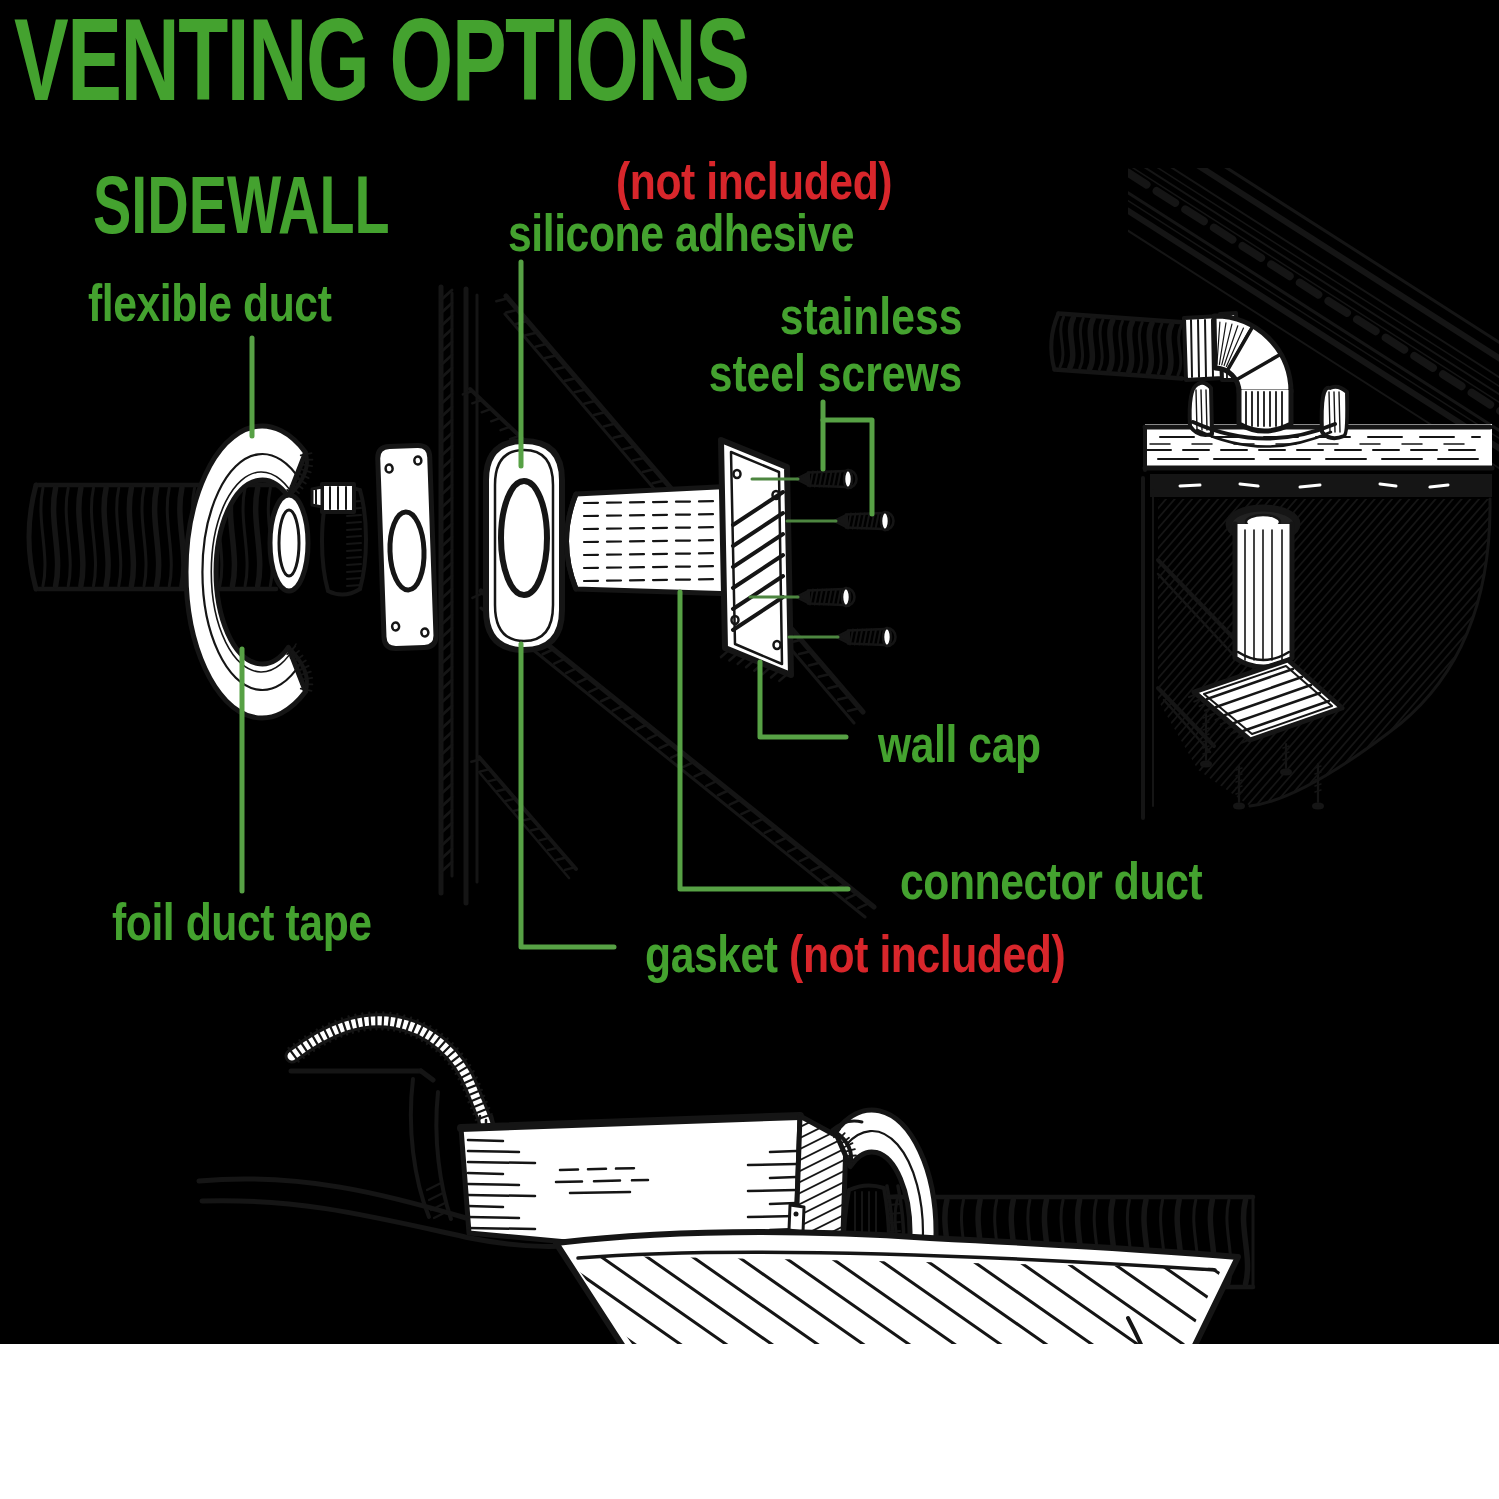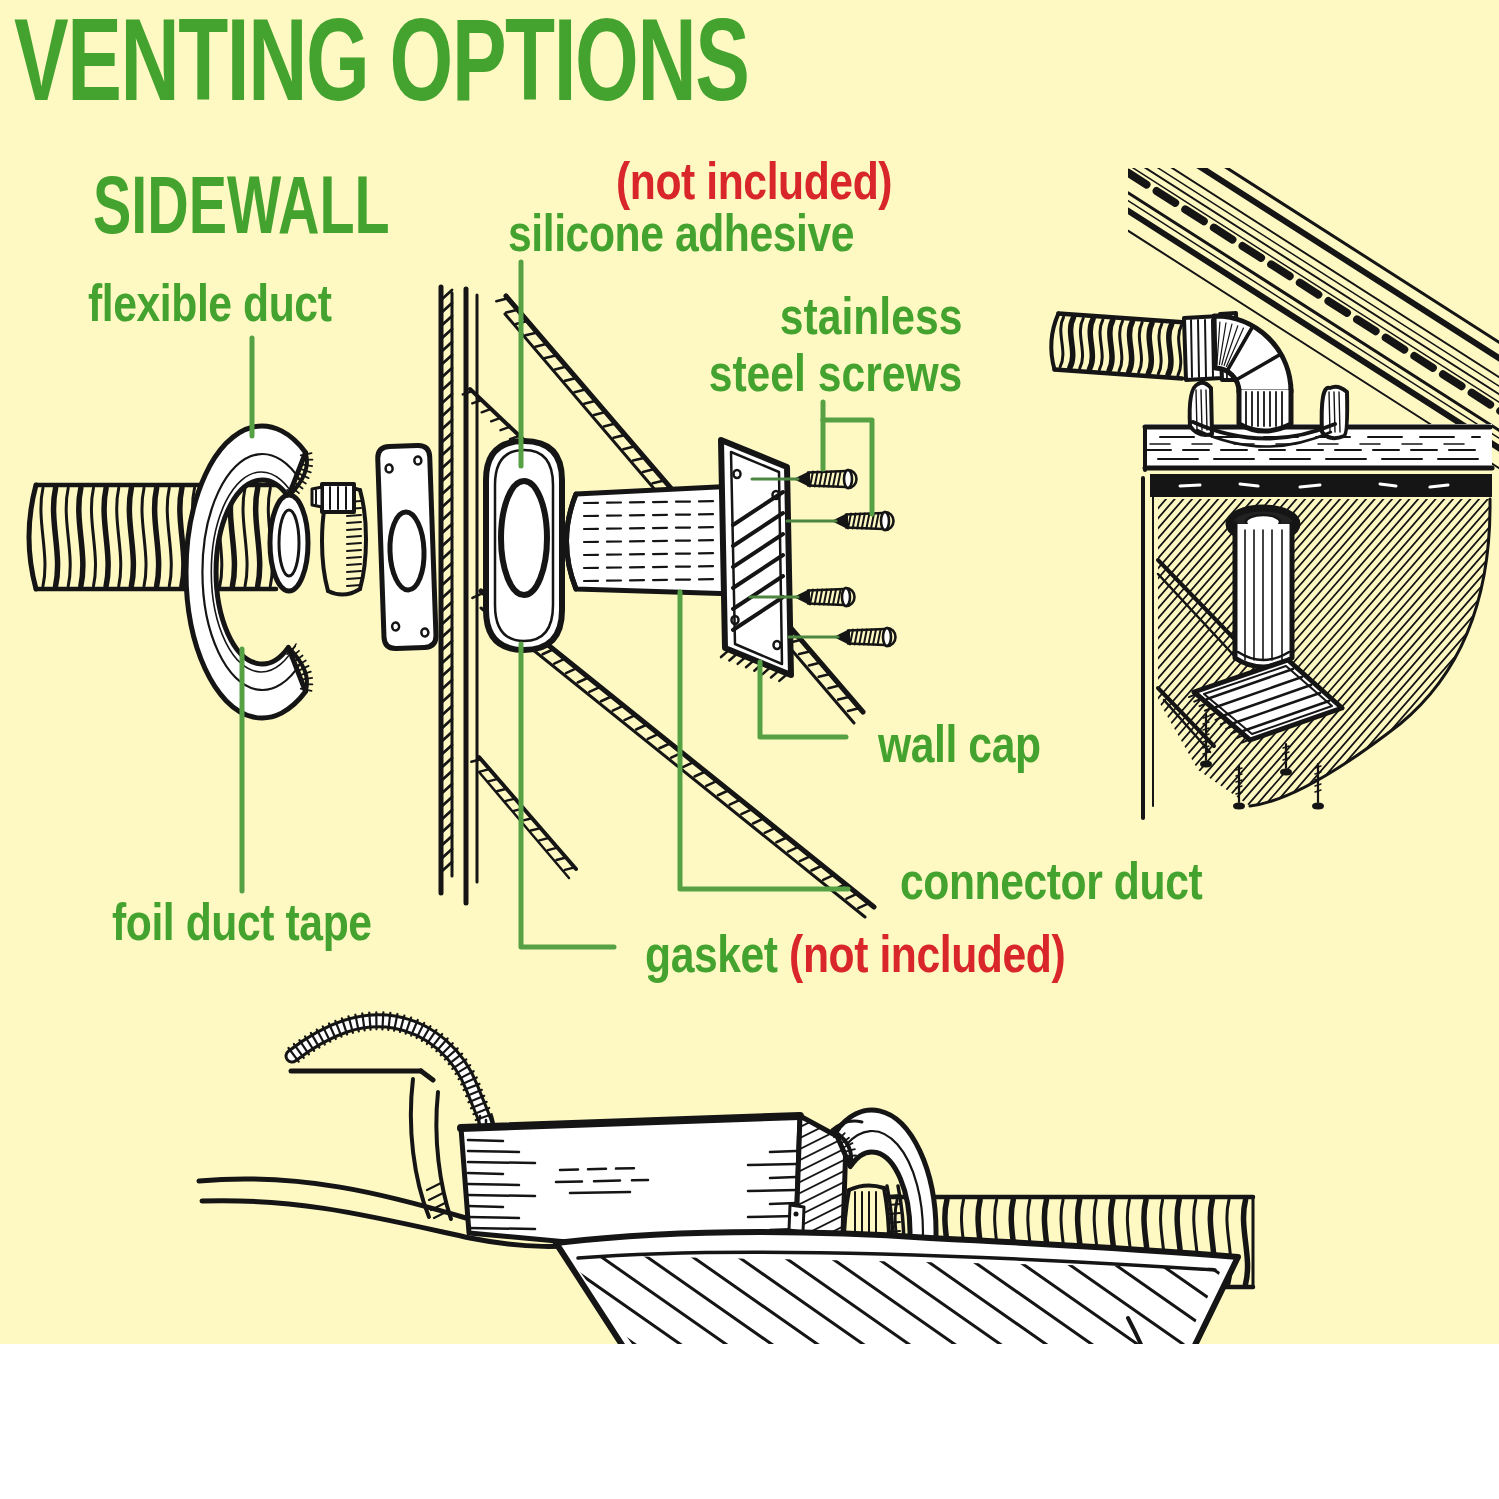--- a/index.html
+++ b/index.html
@@ -1,16 +1,16 @@
 <!DOCTYPE html>
 <html style="--green: #44a22f; --red: #d8262b; --leader: #57a145; --leader-dim: #4d8640; --ink: #151515;"><head>
 <meta charset="utf-8">
 <style>
   html,body{margin:0;padding:0;background:#fff;}
-  #stage{position:relative;width:1499px;height:1344px;background:#fef9c3;overflow:hidden;
+  #stage{position:relative;width:1499px;height:1344px;background:#000000;overflow:hidden;
          font-family:"Liberation Sans",sans-serif;}
   #art{position:absolute;left:0;top:0;width:1499px;height:1499px;}
   .lbl{position:absolute;font:700 52px "Liberation Sans",sans-serif;color:var(--green,#44a22f);
        transform:scaleX(.82);transform-origin:0 0;letter-spacing:-.5px;white-space:nowrap;line-height:1.08;}
   .red{color:var(--red,#d8262b);}
   .title{position:absolute;left:14px;top:-8px;font:700 117px "Liberation Sans",sans-serif;
          color:var(--green,#44a22f);transform:scaleX(.70);transform-origin:0 0;letter-spacing:-2px;white-space:nowrap;}
   .sidewall{position:absolute;left:93px;top:158px;font:700 82px "Liberation Sans",sans-serif;
          color:var(--green,#44a22f);transform:scaleX(.70);transform-origin:0 0;white-space:nowrap;}
   .stain{position:absolute;right:537px;top:288px;text-align:right;transform:scaleX(.82);

